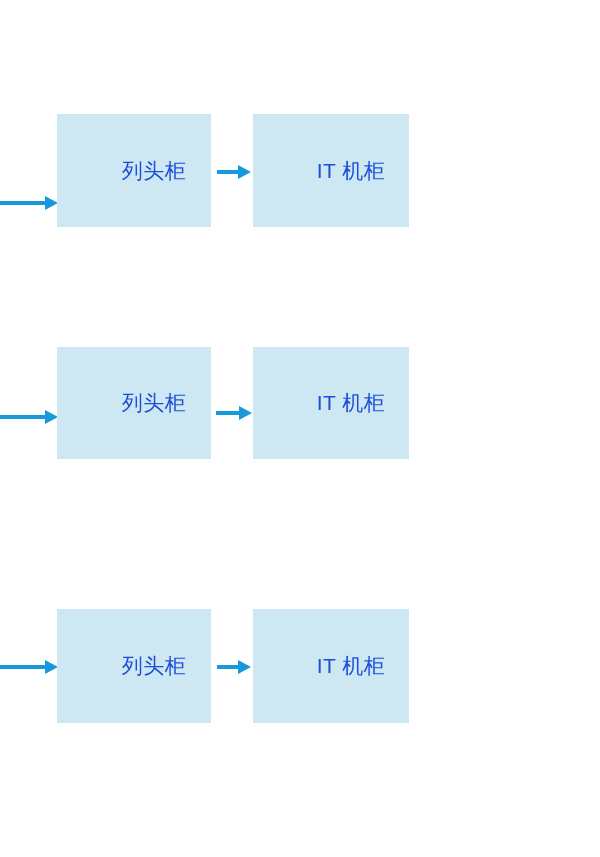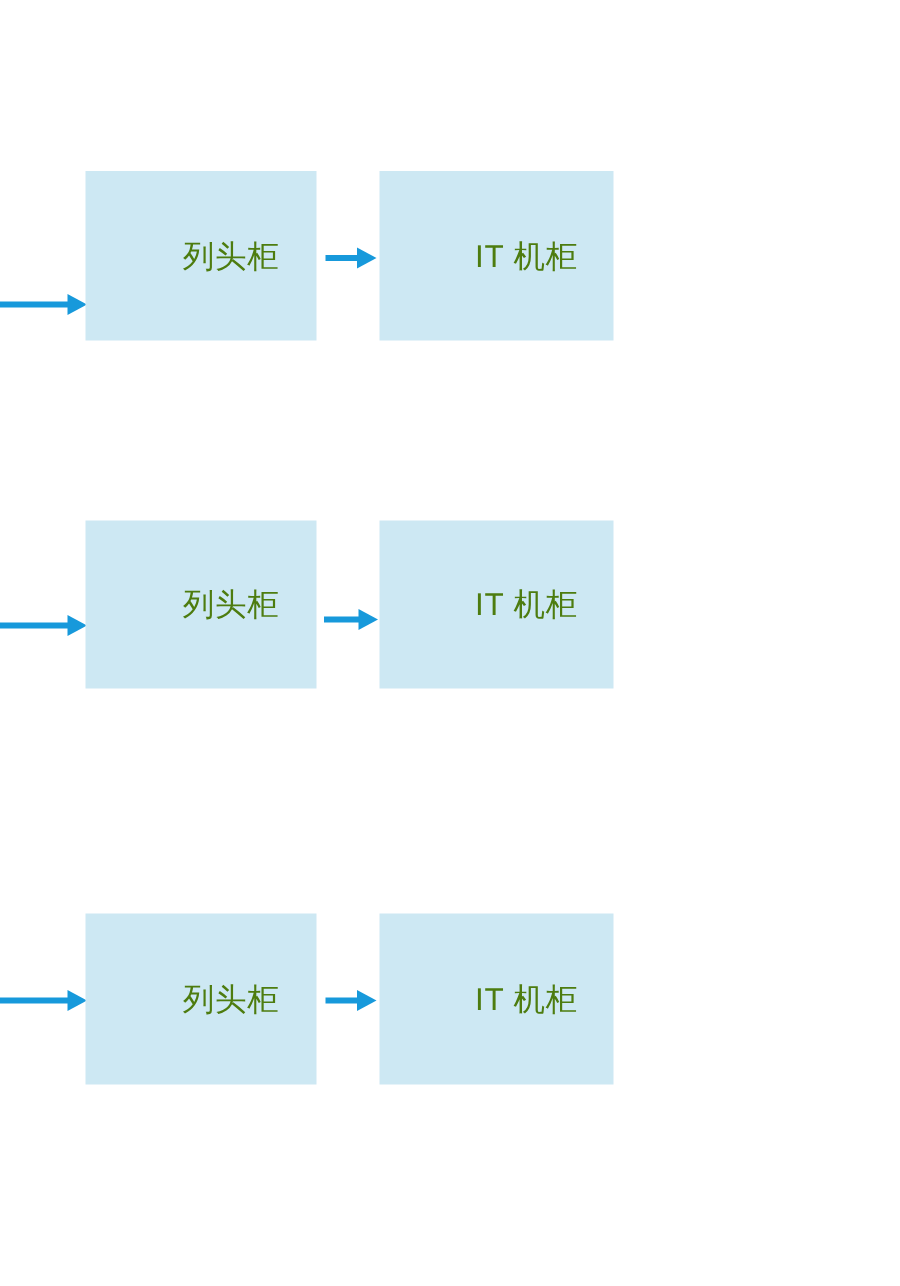--- a/index.html
+++ b/index.html
@@ -24,21 +24,21 @@
   }
   .box {
     position: absolute;
     background: #cde8f3;
     display: flex;
     align-items: center;
     justify-content: center;
   }
   .box .label {
     font-size: 21px;
-    color: #4d7c0f;
+    color: #1d4ed8;
     letter-spacing: 0.5px;
     white-space: pre;
     margin-left: 40px;
   }
   
   .b1l { left: 57px;  top: 114px; width: 154px; height: 113px; }
   .b1r { left: 253px; top: 114px; width: 156px; height: 113px; }
   
   .b2l { left: 57px;  top: 347px; width: 154px; height: 112px; }
   .b2r { left: 253px; top: 347px; width: 156px; height: 112px; }

